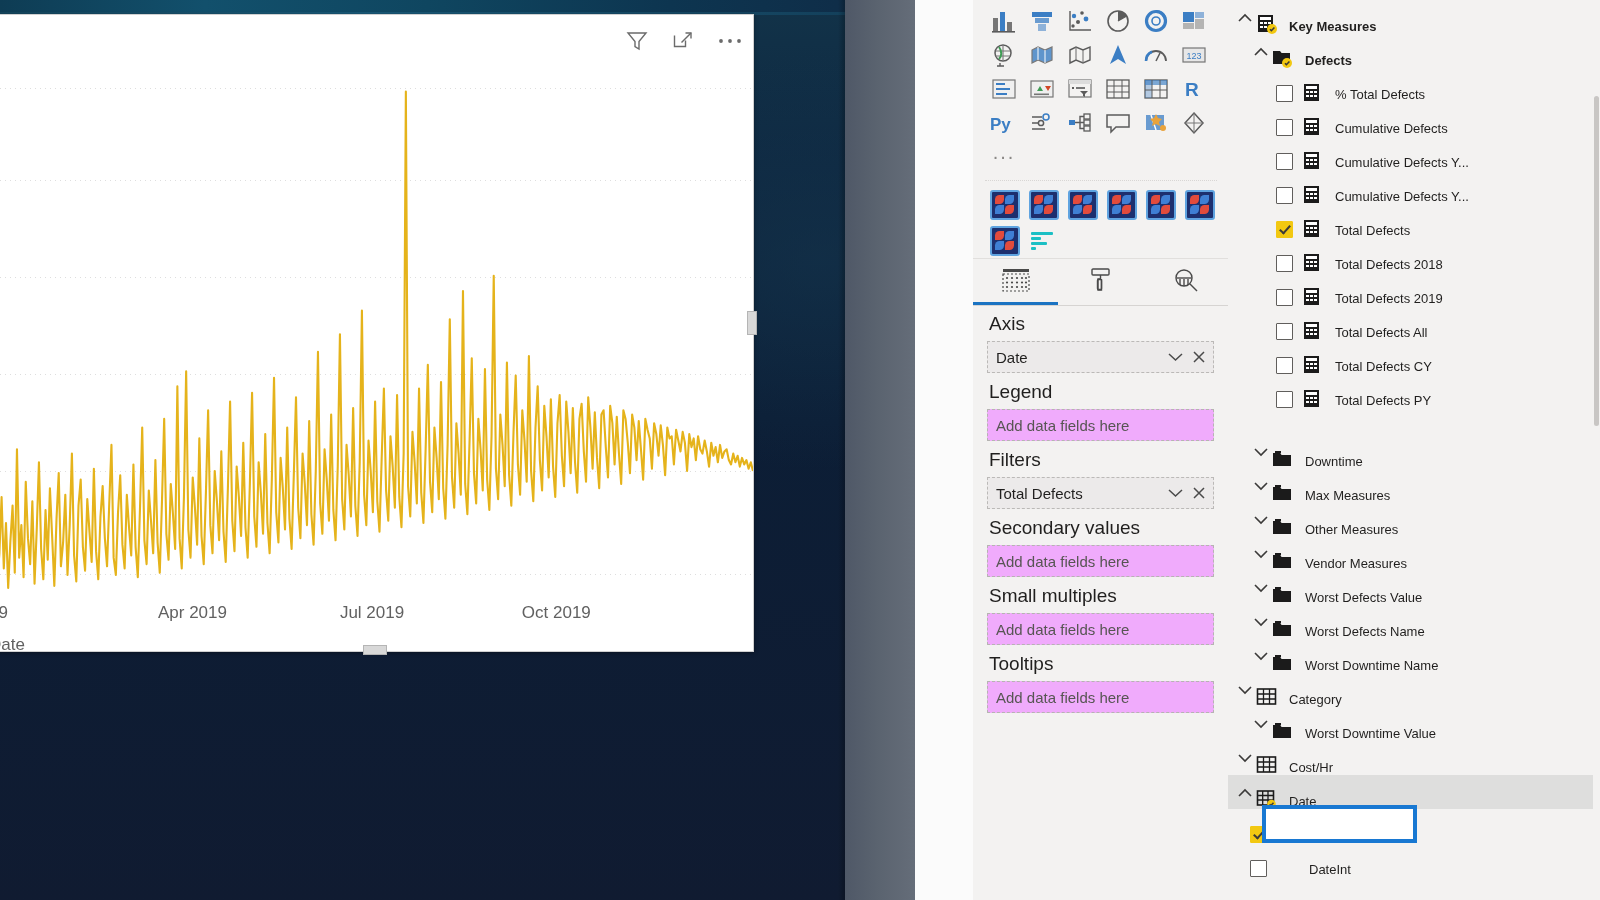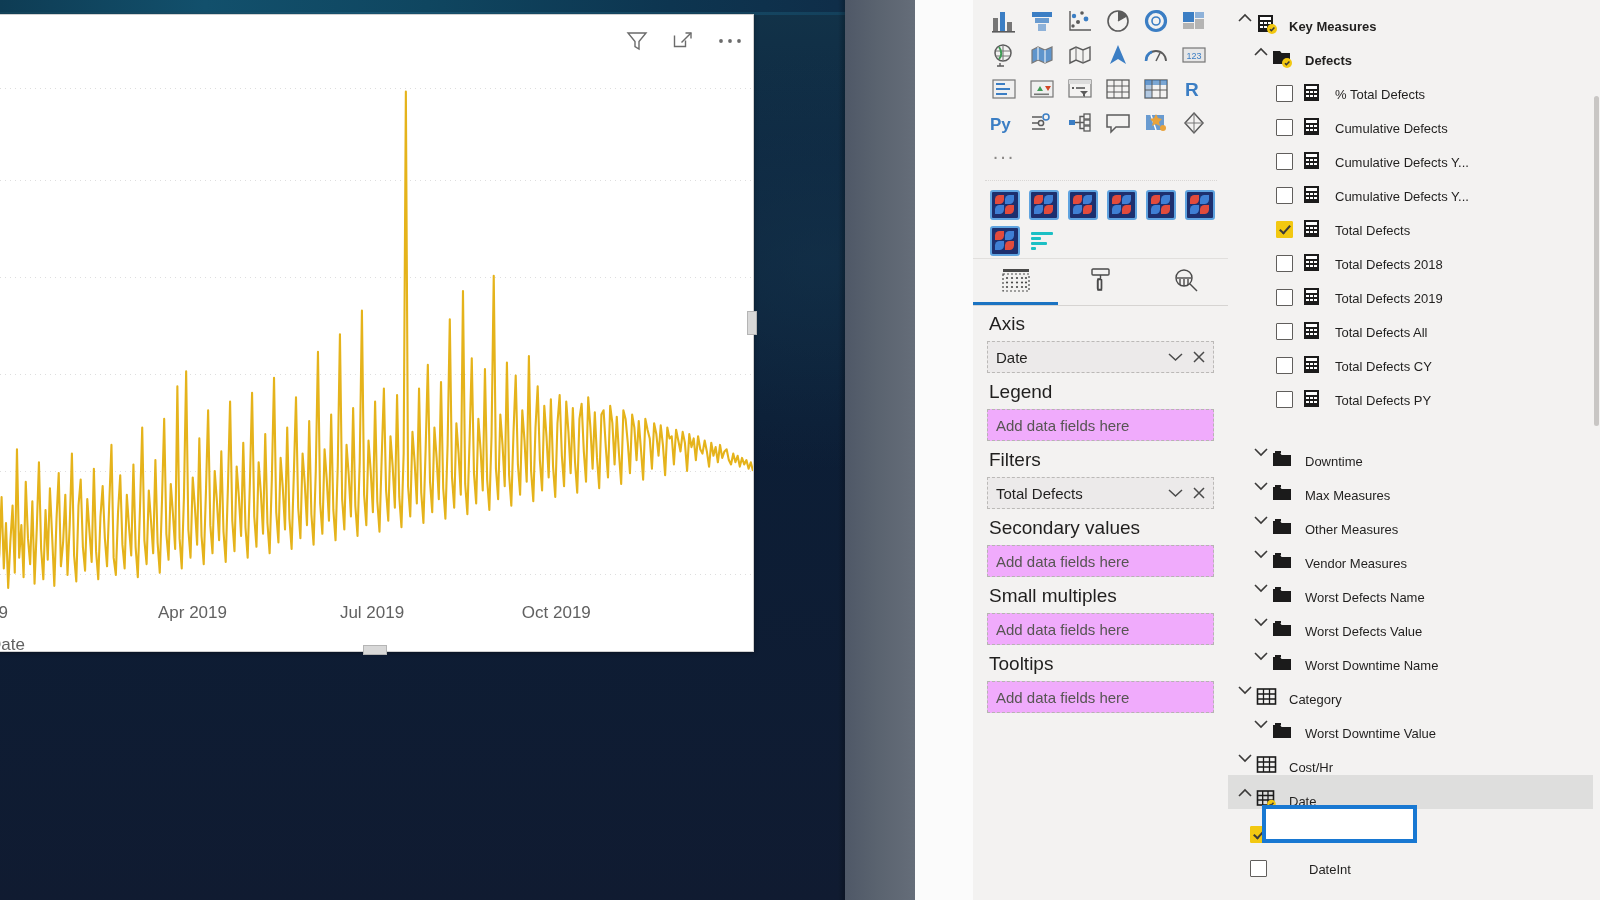--- a/index.html
+++ b/index.html
@@ -829,35 +829,35 @@
           <svg width="14" height="9" viewBox="0 0 14 9" fill="none" stroke="#3b3a39" stroke-width="1.6">
             <path d="M1 1l6 6 6-6"></path>
           </svg>
         </span>
         <span class="ico">
           <svg width="22" height="20" viewBox="0 0 22 20">
             <path d="M1 4h7l1.6 2H19v11H1z" fill="#1b1b1b"></path>
             <rect x="3" y="2" width="6" height="2.4" fill="#1b1b1b"></rect>
           </svg>
         </span>
-        <span class="lbl">Worst Defects Name</span>
+        <span class="lbl">Worst Defects Value</span>
       </div>
       <div class="f-row" style="padding-left: 22px;">
         <span class="chevron">
           <svg width="14" height="9" viewBox="0 0 14 9" fill="none" stroke="#3b3a39" stroke-width="1.6">
             <path d="M1 1l6 6 6-6"></path>
           </svg>
         </span>
         <span class="ico">
           <svg width="22" height="20" viewBox="0 0 22 20">
             <path d="M1 4h7l1.6 2H19v11H1z" fill="#1b1b1b"></path>
             <rect x="3" y="2" width="6" height="2.4" fill="#1b1b1b"></rect>
           </svg>
         </span>
-        <span class="lbl">Worst Defects Value</span>
+        <span class="lbl">Worst Defects Name</span>
       </div>
       <div class="f-row" style="padding-left: 22px;">
         <span class="chevron">
           <svg width="14" height="9" viewBox="0 0 14 9" fill="none" stroke="#3b3a39" stroke-width="1.6">
             <path d="M1 1l6 6 6-6"></path>
           </svg>
         </span>
         <span class="ico">
           <svg width="22" height="20" viewBox="0 0 22 20">
             <path d="M1 4h7l1.6 2H19v11H1z" fill="#1b1b1b"></path>

